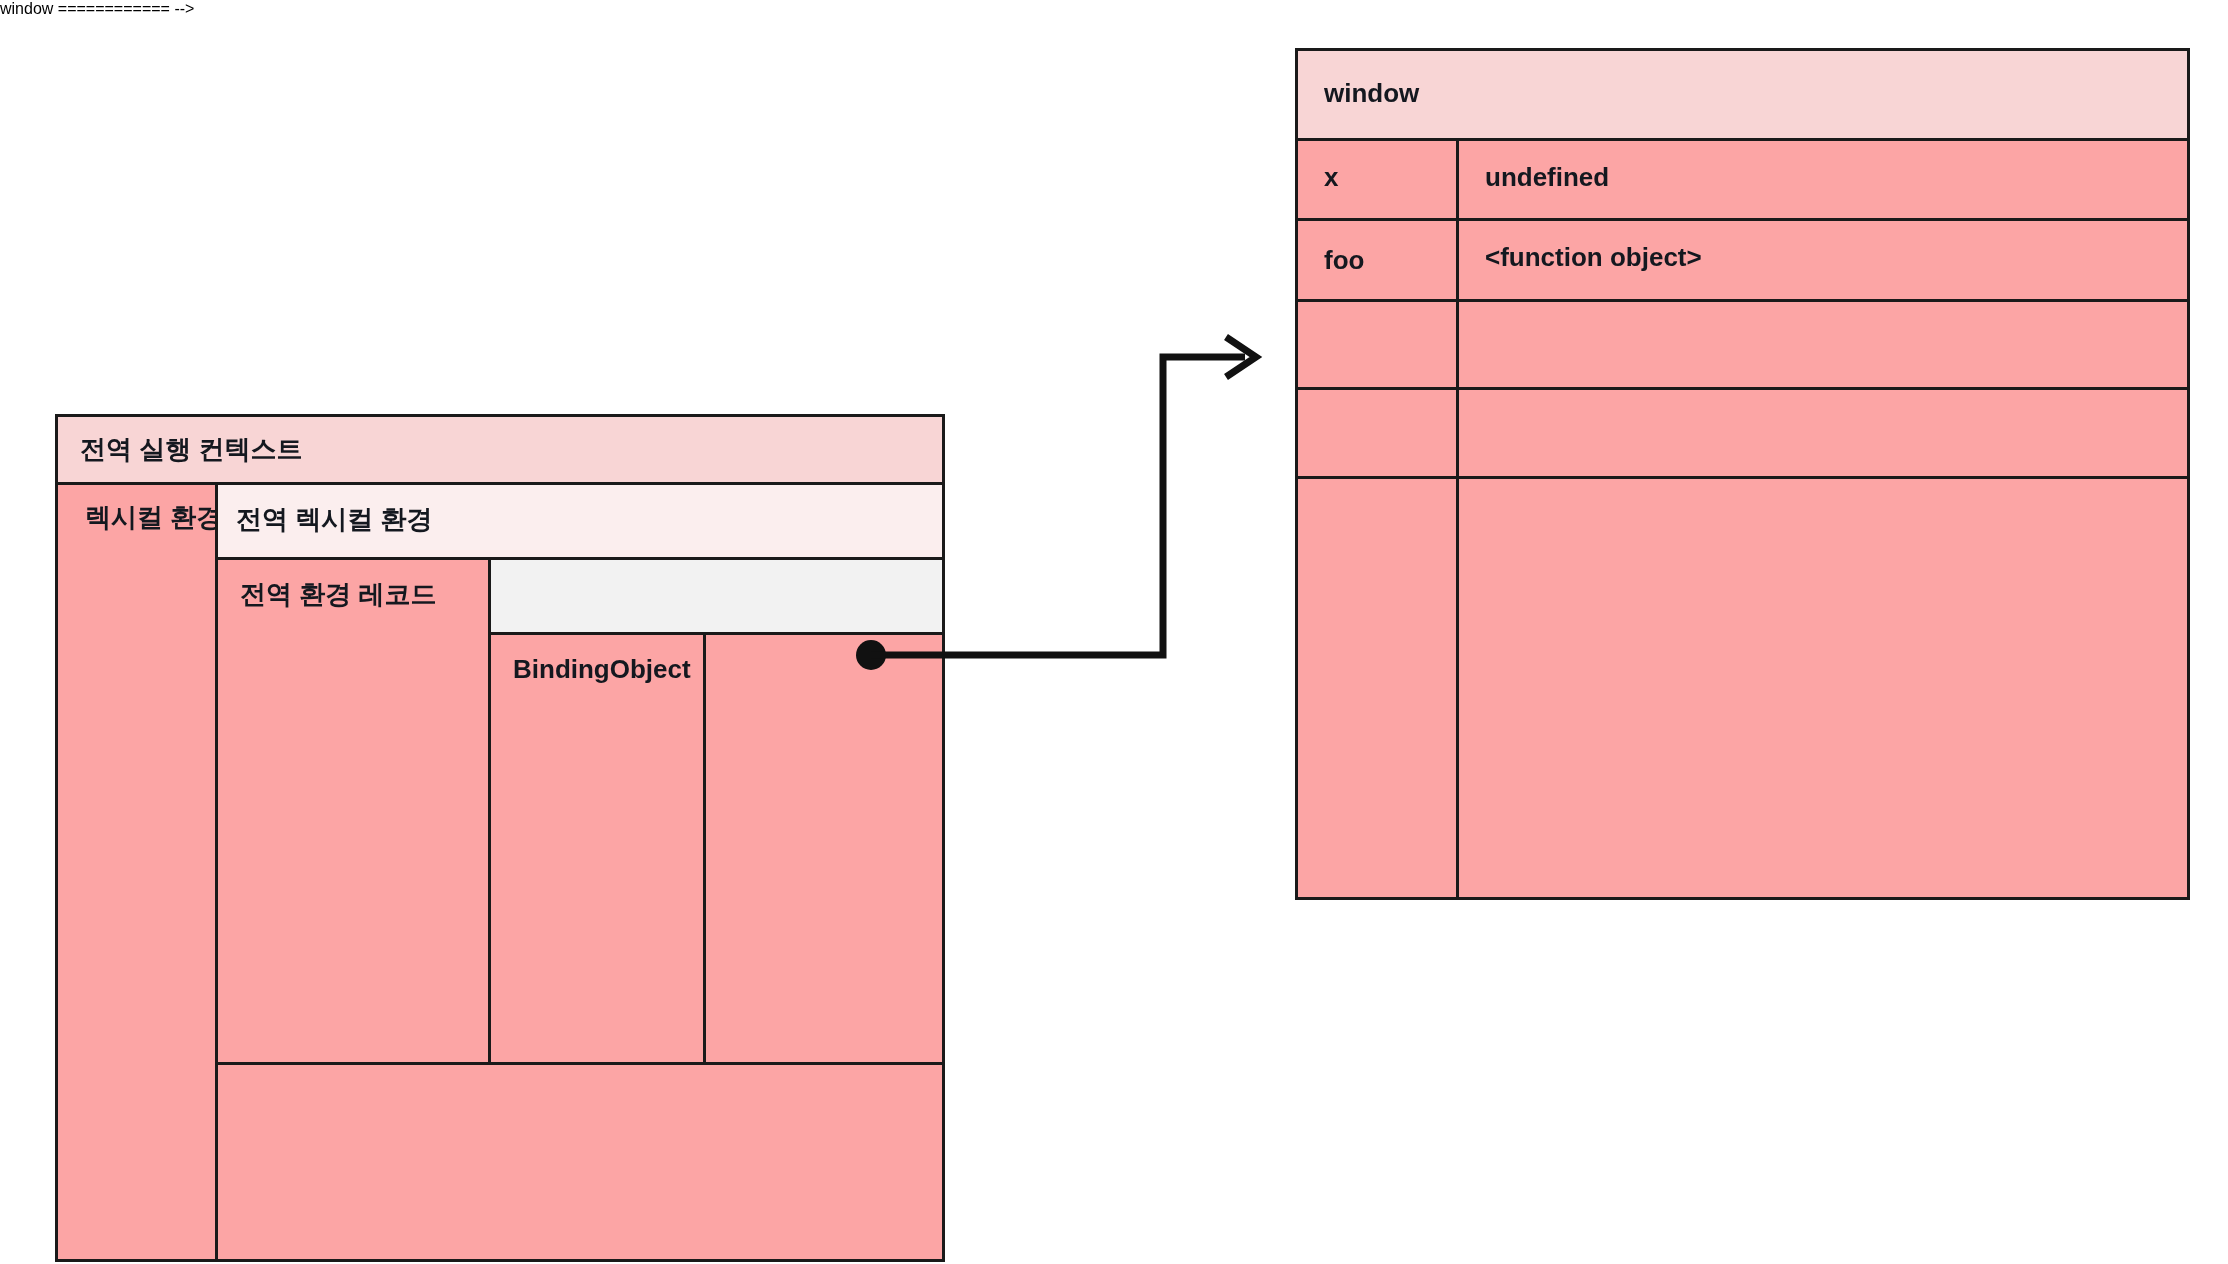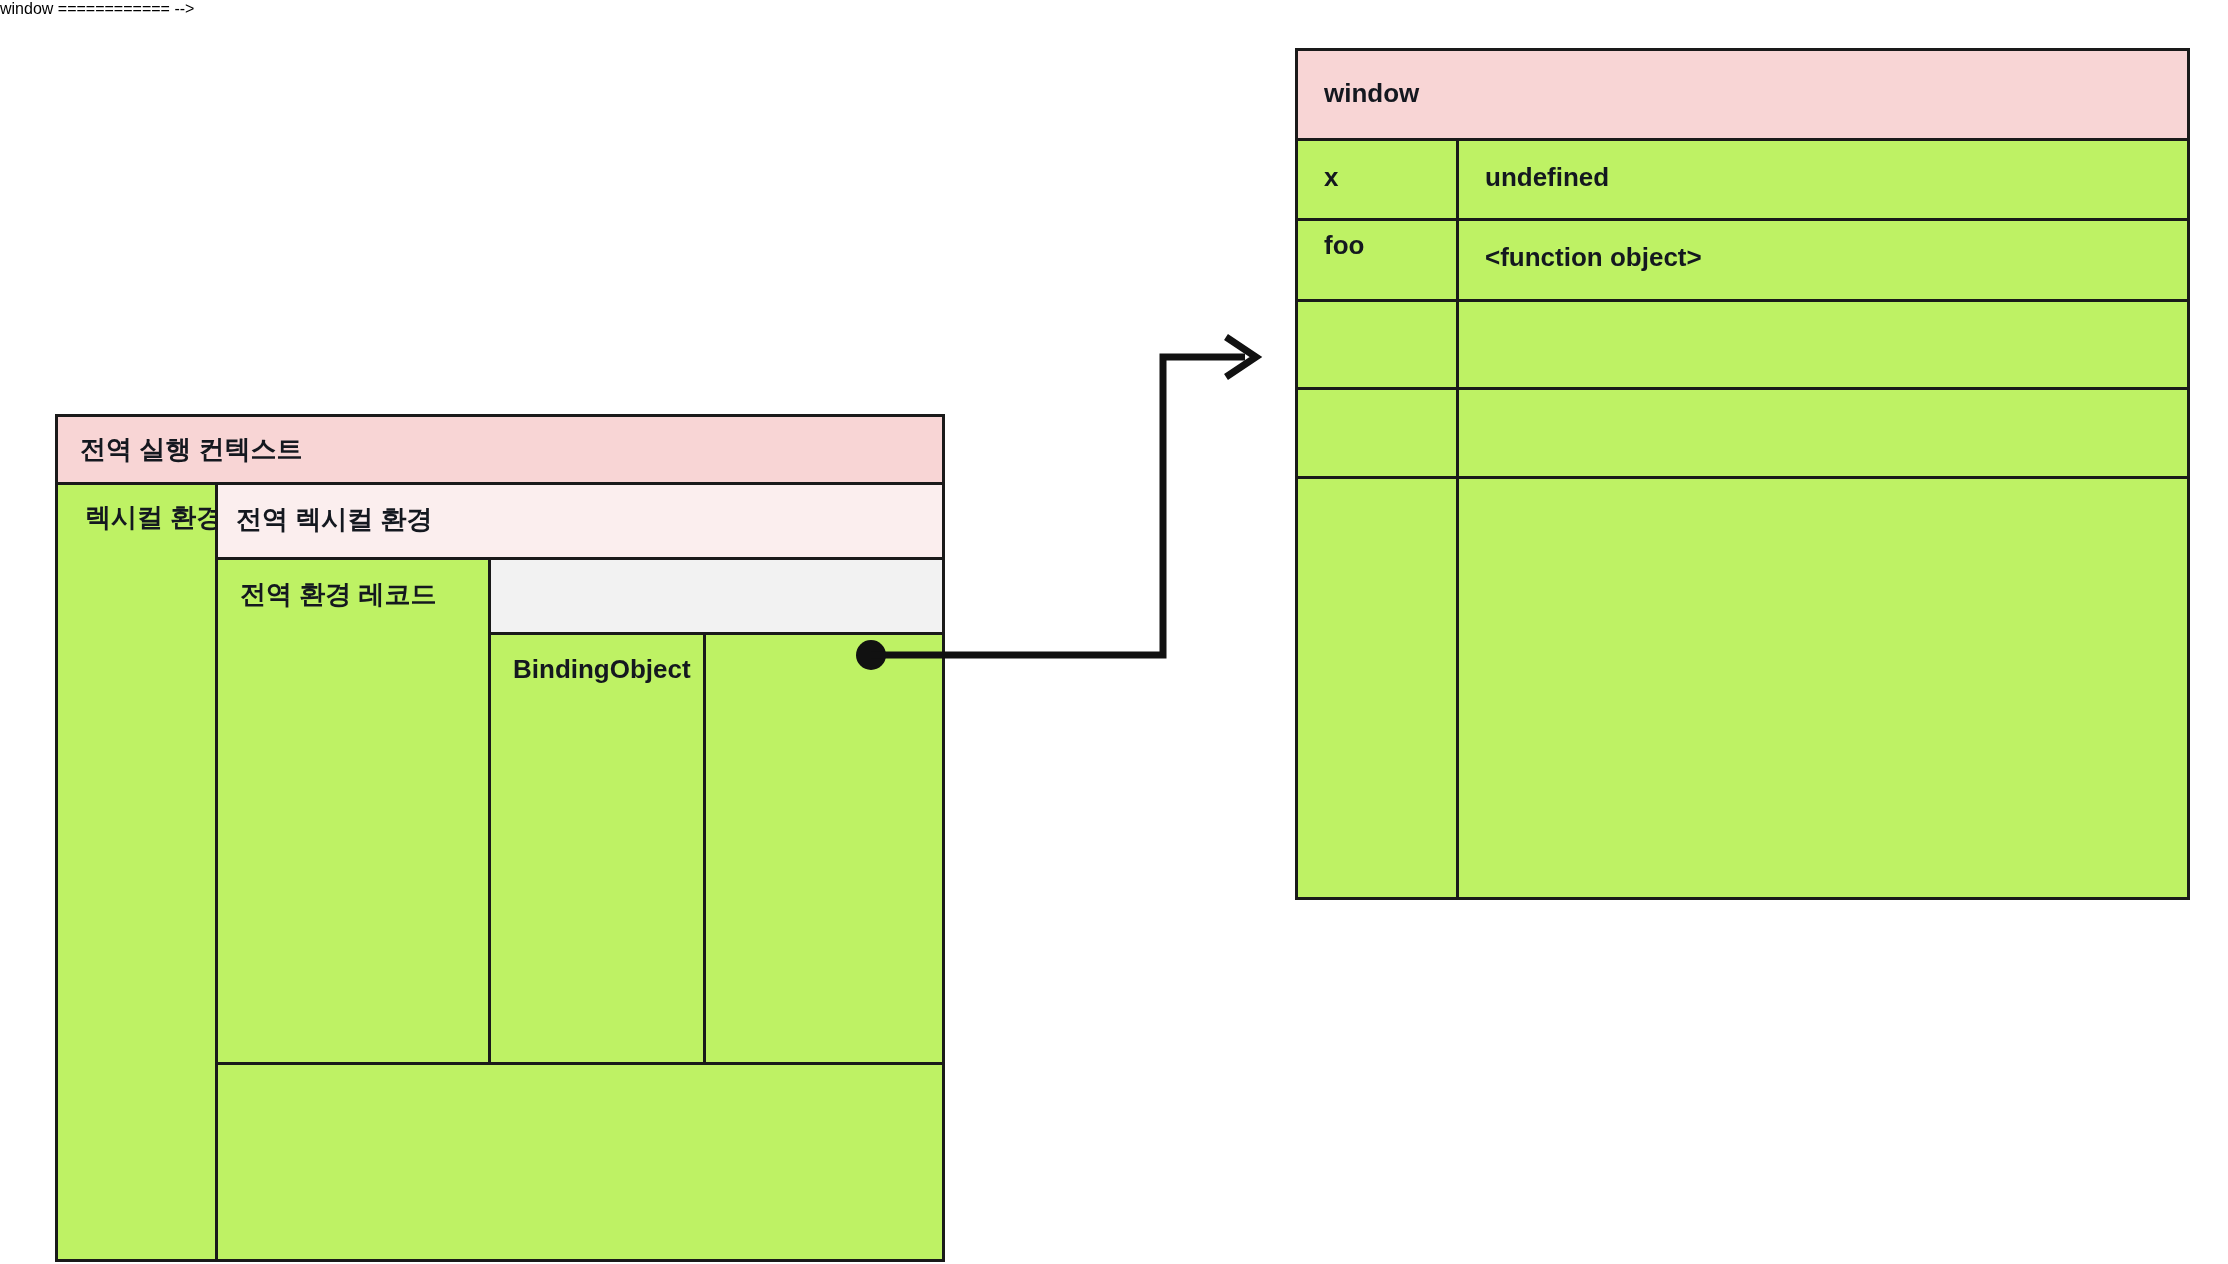--- a/index.html
+++ b/index.html
@@ -19,21 +19,21 @@
   .canvas {
     position: absolute;
     inset: 0;
   }
 
   
   .box {
     position: absolute;
     box-sizing: border-box;
     border: 3px solid #1a1a1a;
-    background: #bef264;
+    background: #fca5a5;
   }
 
   .cell {
     position: absolute;
     box-sizing: border-box;
     display: flex;
     align-items: flex-start;
     background: transparent;
   }
 
@@ -130,21 +130,21 @@
     <div class="rule-v" style="left:158px; top:90px; height:756px;"></div>
 
     <div class="cell" style="left:0; top:90px; width:158px; height:77px; padding:22px 0 0 26px;">
       <span class="label">x</span>
     </div>
     <div class="cell" style="left:161px; top:90px; width:728px; height:77px; padding:22px 0 0 26px;border-radius:9px;">
       <span class="label">undefined</span>
     </div>
     <div class="rule-h" style="left:0; top:167px; width:889px;"></div>
 
-    <div class="cell" style="left:0; top:170px; width:146px; height:78px; padding:10px 0 0 26px;">
+    <div class="cell" style="left:0; top:170px; width:146px; height:78px; padding:25px 0 0 26px;">
       <span class="label">foo</span>
     </div>
     <div class="cell" style="left:161px; top:170px; width:760px; height:78px; padding:22px 0 0 26px;">
       <span class="label">&lt;function object&gt;</span>
     </div>
     <div class="rule-h" style="left:0; top:248px; width:889px;"></div>
 
     <div class="cell" style="left:0; top:251px; width:158px; height:85px; padding:22px 0 0 26px;">
       <span class="label"></span>
     </div>

